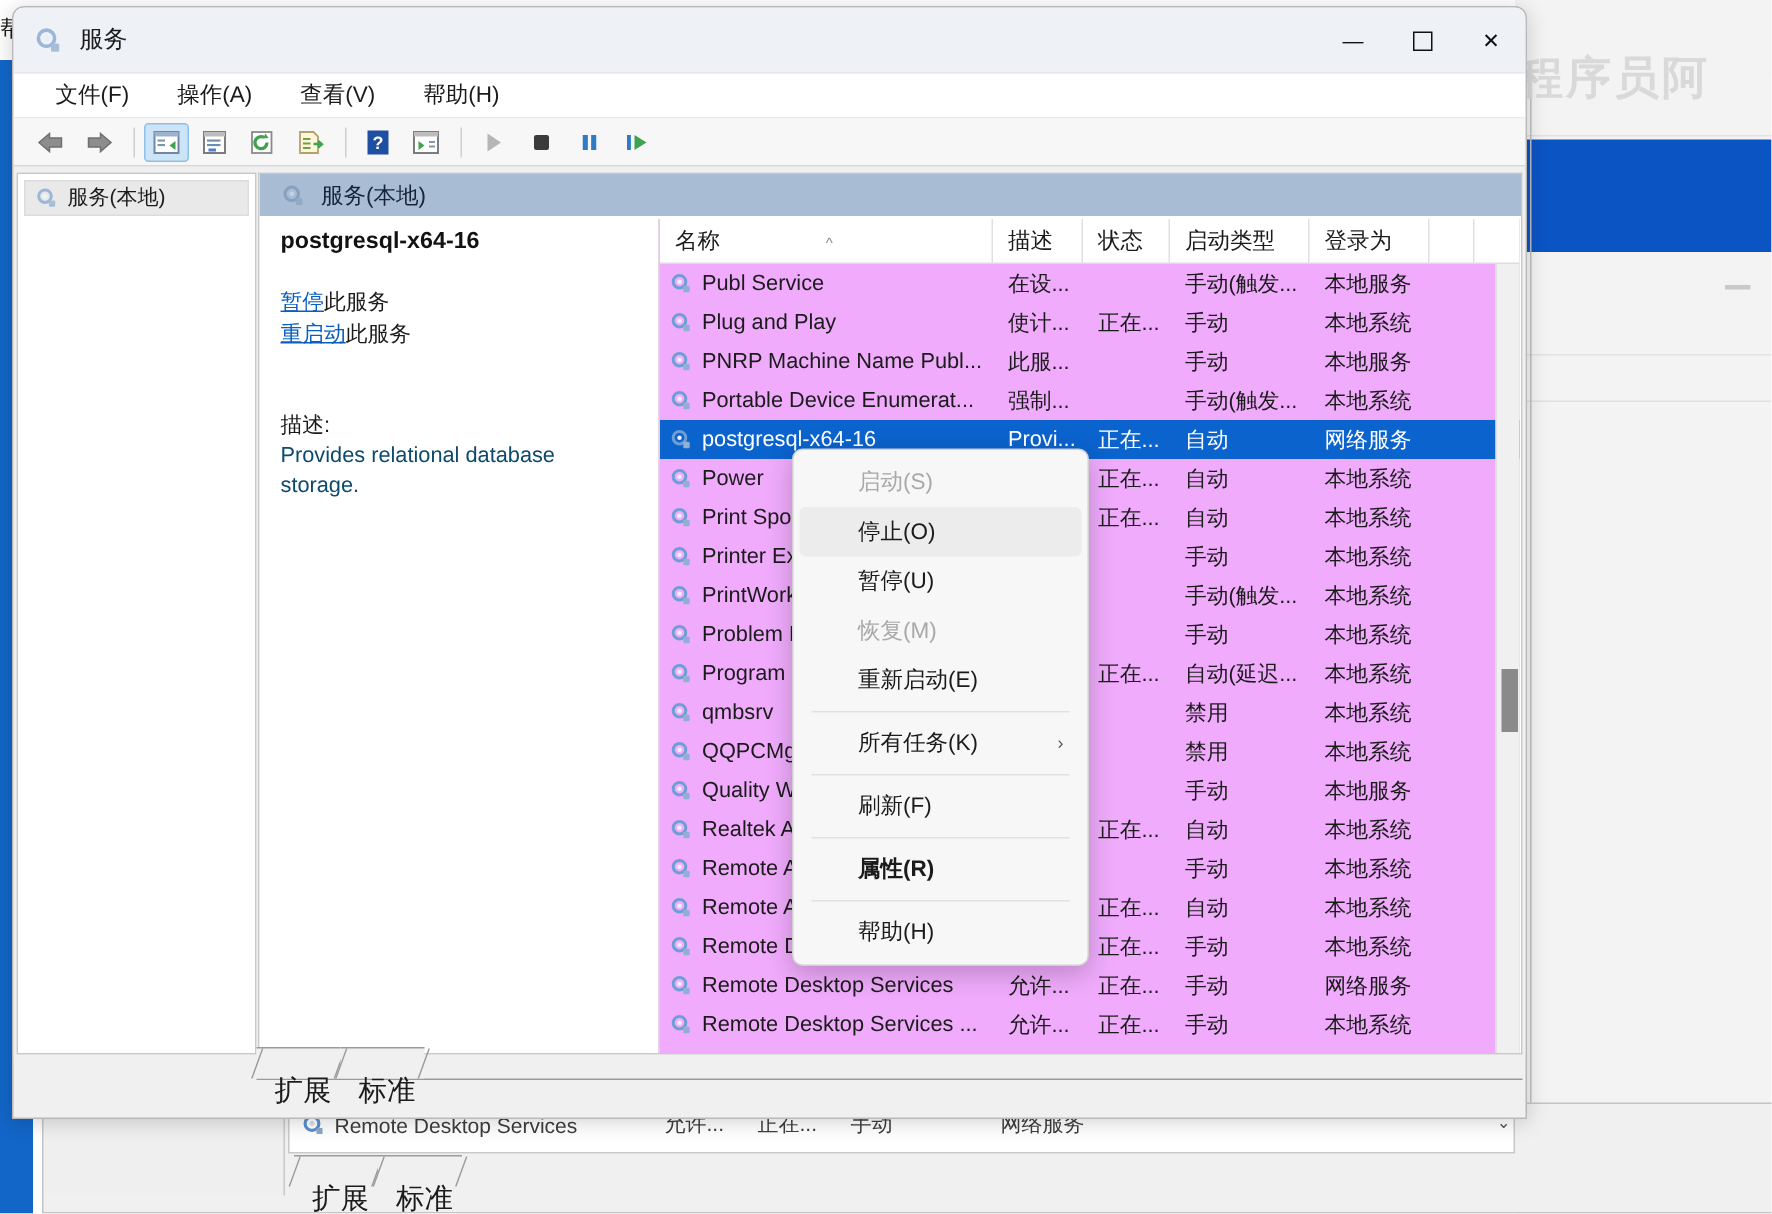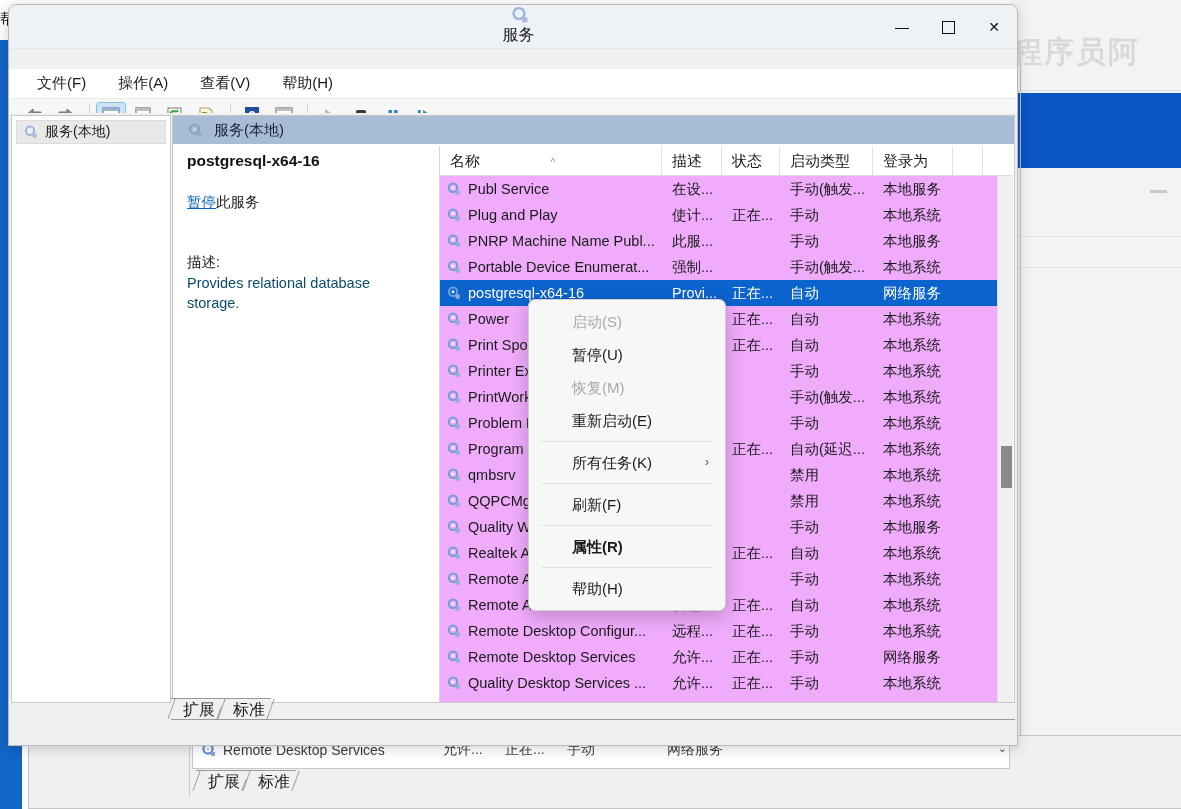--- a/index.html
+++ b/index.html
@@ -79,33 +79,32 @@
     background: #f0f0f0;
     border: 1px solid #b9b9b9;
     border-radius: 8px 8px 0 0;
     box-shadow: 0 2px 14px rgba(0,0,0,0.18);
     overflow: hidden;
   }
   .titlebar {
     position: relative; height: 44px; background: #eef2f7;
     display: flex; align-items: center;
     border-bottom: 1px solid #e4e7eb;
-    flex-direction: column;
   }
   .title-icon { margin-left: 13px; width: 20px; height: 20px; }
   .title-text { margin-left: 11px; font-size: 16px; color: #1b1b1b; }
   .winbtns { position: absolute; right: 0; top: 0; display: flex; height: 44px; }
   .winbtn {
     width: 46px; height: 44px; display: flex; align-items: center; justify-content: center;
     font-size: 14px; color: #111;
   }
 
   .menubar {
     height: 30px; background: #ffffff; display: flex; align-items: center;
-    padding-left: 16px; border-bottom: 1px solid #eaeaea; margin-top: 20px;
+    padding-left: 16px; border-bottom: 1px solid #eaeaea;
   }
   .menuitem {
     font-size: 15px; color: #1b1b1b; padding: 3px 12px; margin-right: 8px;
   }
 
   .toolbar {
     height: 32px; background: #f7f7f7; display: flex; align-items: center;
     padding-left: 10px; border-bottom: 1px solid #d7d7d7;
   }
   .tb-btn {
@@ -205,21 +204,21 @@
   .ctx-item .arrow { position: absolute; right: 12px; font-size: 12px; color: #555; }
   .ctx-sep { height: 1px; background: #e2e2e2; margin: 4px 12px; }
 
   
   .tabstrip {
     position: absolute; left: 162px; bottom: 26px; height: 22px;
     display: flex; align-items: flex-end;
   }
   .tab {
     position: relative; height: 21px; line-height: 21px;
-    font-size: 16px; color: #1b1b1b; padding: 0 6px 0 12px;
+    font-size: 19px; color: #1b1b1b; padding: 18px 6px 0 12px;
     border-top: 1px solid #9a9a9a; border-bottom: none;
     background: #f0f0f0;
   }
   .tab::before {
     content: ""; position: absolute; left: 0; top: 0; bottom: 0; width: 10px;
     border-left: 1px solid #9a9a9a; transform: skewX(-20deg);
   }
   .tab::after {
     content: ""; position: absolute; right: 0; top: 0; bottom: 0; width: 10px;
     border-right: 1px solid #9a9a9a; transform: skewX(-20deg);
@@ -418,20 +417,23 @@
           </span>
           <span class="txt">服务(本地)</span>
         </div>
 
         <div class="left-col">
           <div class="svc-title">postgresql-x64-16</div>
           <div class="svc-links">
             <div>
               <a href="#">暂停</a><span>此服务</span>
             </div>
+            <div>
+              <a href="#">重启动</a><span>此服务</span>
+            </div>
           </div>
           <div class="desc-label">描述:</div>
           <div class="desc-text">Provides relational database storage.</div>
         </div>
 
         <div class="list-col">
           <div class="list-header" id="list-header">
               <div class="hcell" style="width: 222px;">名称<span class="sort-caret">^</span></div>
               <div class="hcell" style="width: 60px;">描述</div>
               <div class="hcell" style="width: 58px;">状态</div>
@@ -746,38 +748,39 @@
               </div>
               <div class="row">
                 <div class="cell name" style="width: 222px;">
                   <span class="ico">
                     <svg width="16" height="16" viewBox="0 0 16 16">
                       <circle cx="7" cy="6.8" r="4.2" fill="none" stroke="#6f9ed4" stroke-width="2"></circle>
                       <circle cx="7" cy="6.8" r="1.5" fill="#eaf3fc"></circle>
                       <rect x="9.5" y="9.5" width="4.3" height="4.3" rx=".8" fill="#8fb0d4"></rect>
                     </svg>
                   </span>
-                  <span>Quality Desktop Services ...</span>
+                  <span>Remote Desktop Services ...</span>
                 </div>
                 <div class="cell" style="width: 60px;">允许...</div>
                 <div class="cell" style="width: 58px;">正在...</div>
                 <div class="cell" style="width: 93px;">手动</div>
                 <div class="cell" style="width: 80px;">本地系统</div>
               </div>
             </div>
           <div class="vscroll">
             <div class="vthumb"></div>
           </div>
         </div>
 
       </div>
     </div>
 
     <div class="ctx-menu" id="ctx-menu">
         <div class="ctx-item disabled"><span>启动(S)</span></div>
+        <div class="ctx-item hover"><span>停止(O)</span></div>
         <div class="ctx-item"><span>暂停(U)</span></div>
         <div class="ctx-item disabled"><span>恢复(M)</span></div>
         <div class="ctx-item"><span>重新启动(E)</span></div>
         <div class="ctx-sep"></div>
         <div class="ctx-item"><span>所有任务(K)</span><span class="arrow">›</span></div>
         <div class="ctx-sep"></div>
         <div class="ctx-item"><span>刷新(F)</span></div>
         <div class="ctx-sep"></div>
         <div class="ctx-item bold"><span>属性(R)</span></div>
         <div class="ctx-sep"></div>

